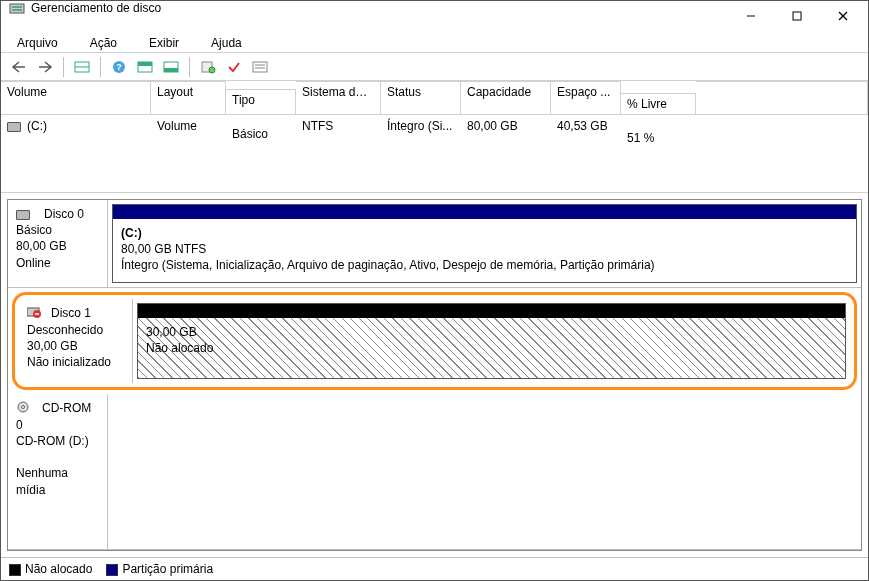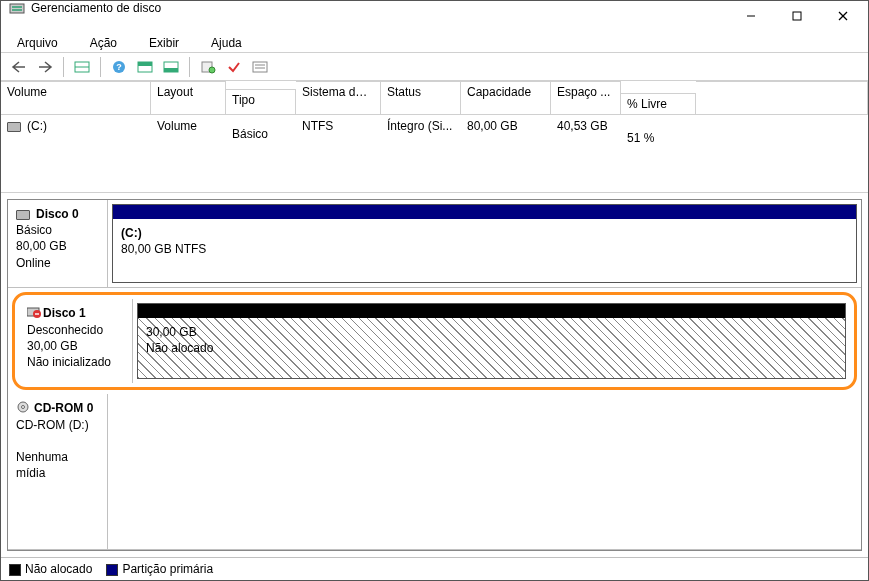--- a/index.html
+++ b/index.html
@@ -16,21 +16,21 @@
   .tsep { width: 1px; height: 20px; background: #c0c0c0; margin: 0 4px; }
   .tbtn { width: 24px; height: 22px; display: flex; align-items: center; justify-content: center; border: 1px solid transparent; }
   .grid { border-bottom: 1px solid #d0d0d0; }
   .ghead { display: flex; background: #fff; }
   .gh { border-right: 1px solid #d0d0d0; border-bottom: 1px solid #d0d0d0; border-top: 1px solid #d0d0d0; padding: 3px 6px; font-size: 12px; overflow: hidden; white-space: nowrap; text-overflow: ellipsis; }
   .grow { display: flex; padding: 2px 0; }
   .gc { padding: 2px 6px; font-size: 12px; overflow: hidden; white-space: nowrap; text-overflow: ellipsis; }
   .graphical { flex: 1; border: 1px solid #888; margin: 6px; overflow: auto; display: flex; flex-direction: column; }
   .diskrow { display: flex; border-bottom: 1px solid #c0c0c0; }
   .diskinfo { width: 100px; padding: 6px 8px; font-size: 12px; line-height: 1.35; border-right: 1px solid #c0c0c0; }
-  .diskinfo b { font-weight: 700; }
+  .diskinfo b { font-weight: 400; margin-left: 8px; }
   .dareas { flex: 1; padding: 4px; display: flex; flex-direction: column; }
   .partition { border: 1px solid #555; flex: 1; display: flex; flex-direction: column; }
   .partbar { height: 14px; }
   .partbody { flex: 1; padding: 6px 8px; font-size: 12px; line-height: 1.35; background: #fff; }
   .hatched {
     background-image: repeating-linear-gradient(45deg, #888 0, #888 1px, #fff 1px, #fff 6px);
   }
   .highlight { border: 3px solid #ff8c1a; border-radius: 14px; padding: 4px; margin: 4px; }
   .legend { border-top: 1px solid #c0c0c0; padding: 4px 8px; display: flex; align-items: center; gap: 14px; font-size: 12px; }
   .swatch { width: 12px; height: 12px; display: inline-block; margin-right: 4px; vertical-align: middle; border:1px solid #333;}
@@ -175,20 +175,21 @@
         <span>Básico</span><br>
         <span>80,00 GB</span><br>
         <span>Online</span>
       </div>
       <div class="dareas">
         <div class="partition">
           <div class="partbar" style="background:#000080;"></div>
           <div class="partbody">
             <b>(C:)</b><br>
             <span>80,00 GB NTFS</span><br>
+            <span>Íntegro (Sistema, Inicialização, Arquivo de paginação, Ativo, Despejo de memória, Partição primária)</span>
           </div>
         </div>
       </div>
     </div>
 
     <div class="highlight">
       <div class="diskrow" style="border-bottom:none; height:84px;">
         <div class="diskinfo" style="width:114px;">
           <span style="display:inline-block;vertical-align:middle;margin-right:2px;"><svg width="14" height="12">
                 <rect x="0" y="2" width="12" height="8" fill="#ccc" stroke="#555"></rect>

